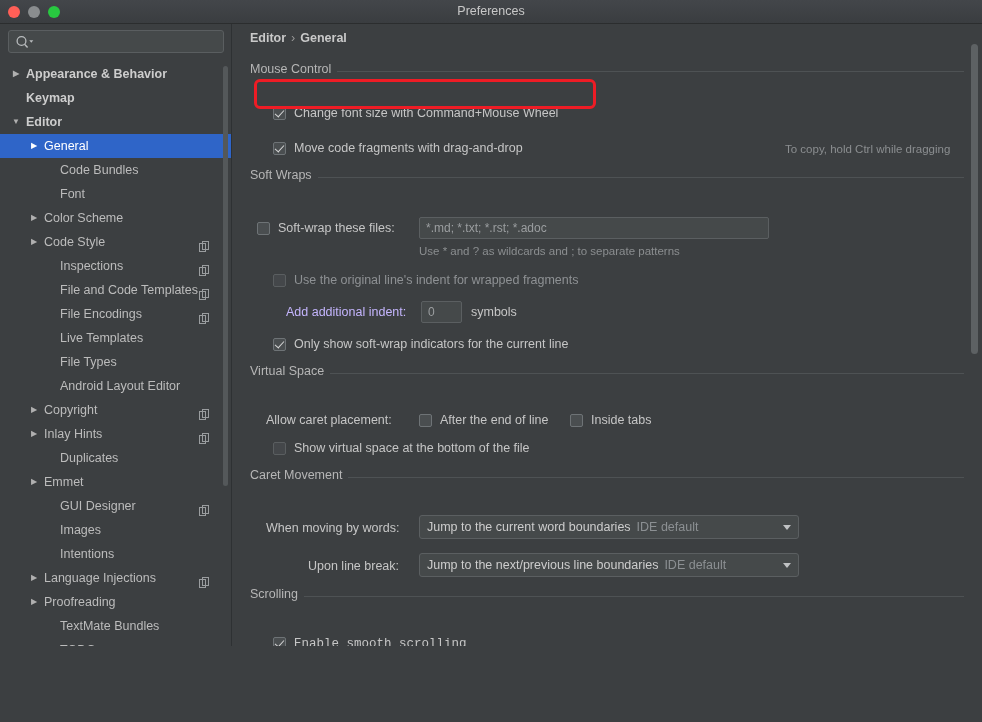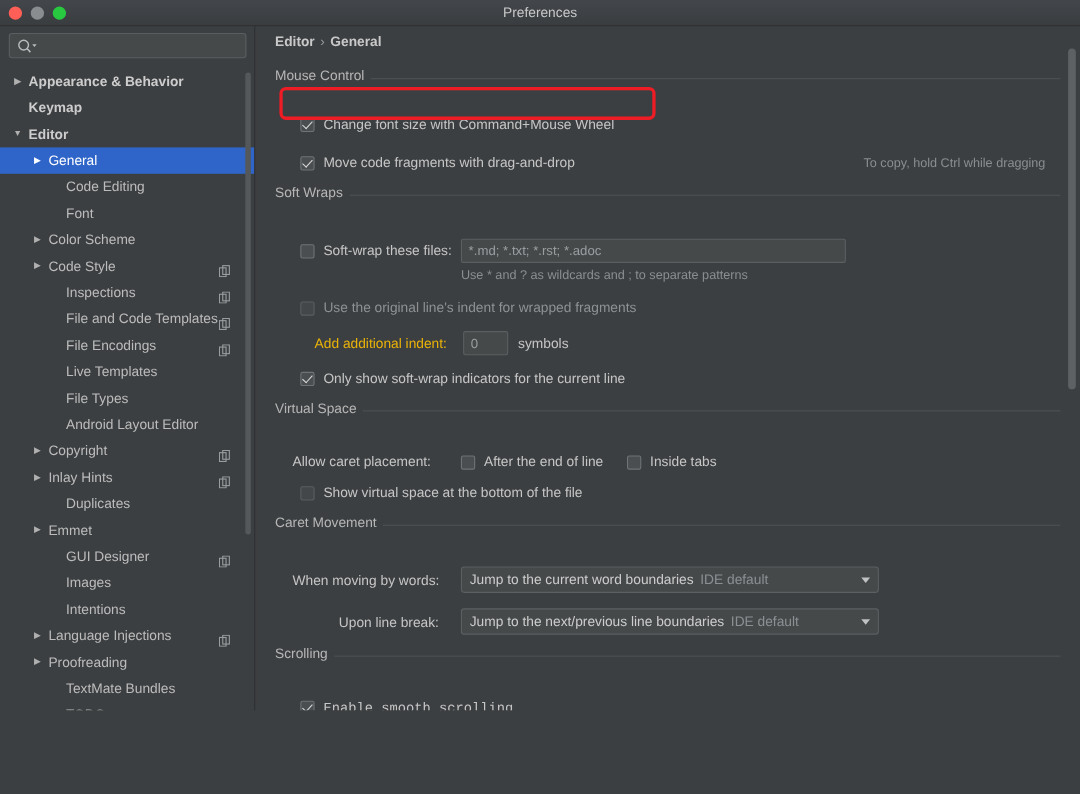--- a/index.html
+++ b/index.html
@@ -201,21 +201,21 @@
     color: #c6c6c6;
     padding-left: 8px;
     vertical-align: 1px;
   }
   .cb-label.dim { color: #8e9194; }
 
   .plain-label {
     font-size: 12.5px;
     color: #c6c6c6;
   }
-  .plain-label.dim { color: #eab308; }
+  .plain-label.dim { color: #c4b5fd; }
   .hint {
     font-size: 11.5px;
     color: #8b8e90;
   }
 
   .textfield {
     position: absolute;
     background: #45494a;
     border: 1px solid #5b5f61;
     border-radius: 2px;
@@ -373,21 +373,21 @@
         <div class="tree-item lvl0 bold">
           <span class="twisty">▼</span>
           <span class="lbl">Editor</span>
         </div>
         <div class="tree-item lvl1 selected">
           <span class="twisty">▶</span>
           <span class="lbl">General</span>
         </div>
         <div class="tree-item lvl2">
           <span class="twisty"></span>
-          <span class="lbl">Code Editing</span>
+          <span class="lbl">Code Bundles</span>
         </div>
         <div class="tree-item lvl2">
           <span class="twisty"></span>
           <span class="lbl">Font</span>
         </div>
         <div class="tree-item lvl1">
           <span class="twisty">▶</span>
           <span class="lbl">Color Scheme</span>
         </div>
         <div class="tree-item lvl1">
@@ -520,21 +520,21 @@
     <div class="row" style="left:40px; top:117px;">
       <span class="cb checked"></span><span class="cb-label">Move code fragments with drag-and-drop</span>
     </div>
     <div class="row hint" style="left:552px; top:119px;">To copy, hold Ctrl while dragging</div>
 
     <div class="group" style="top:144px;">
       <div class="group-rule"></div>
       <div class="group-title">Soft Wraps</div>
     </div>
 
-    <div class="row" style="left:40px; top:197px;text-align:right;">
+    <div class="row" style="left:24px; top:197px;text-align:right;">
       <span class="cb"></span><span class="cb-label">Soft-wrap these files:</span>
     </div>
     <div class="textfield" style="left:186px; top:193px; width:350px; height:22px;">*.md; *.txt; *.rst; *.adoc</div>
     <div class="row hint" style="left:186px; top:221px;">Use * and ? as wildcards and ; to separate patterns</div>
 
     <div class="row" style="left:40px; top:249px;">
       <span class="cb disabled"></span><span class="cb-label dim">Use the original line's indent for wrapped fragments</span>
     </div>
 
     <div class="row plain-label dim" style="left:53px; top:281px;">Add additional indent:</div>

